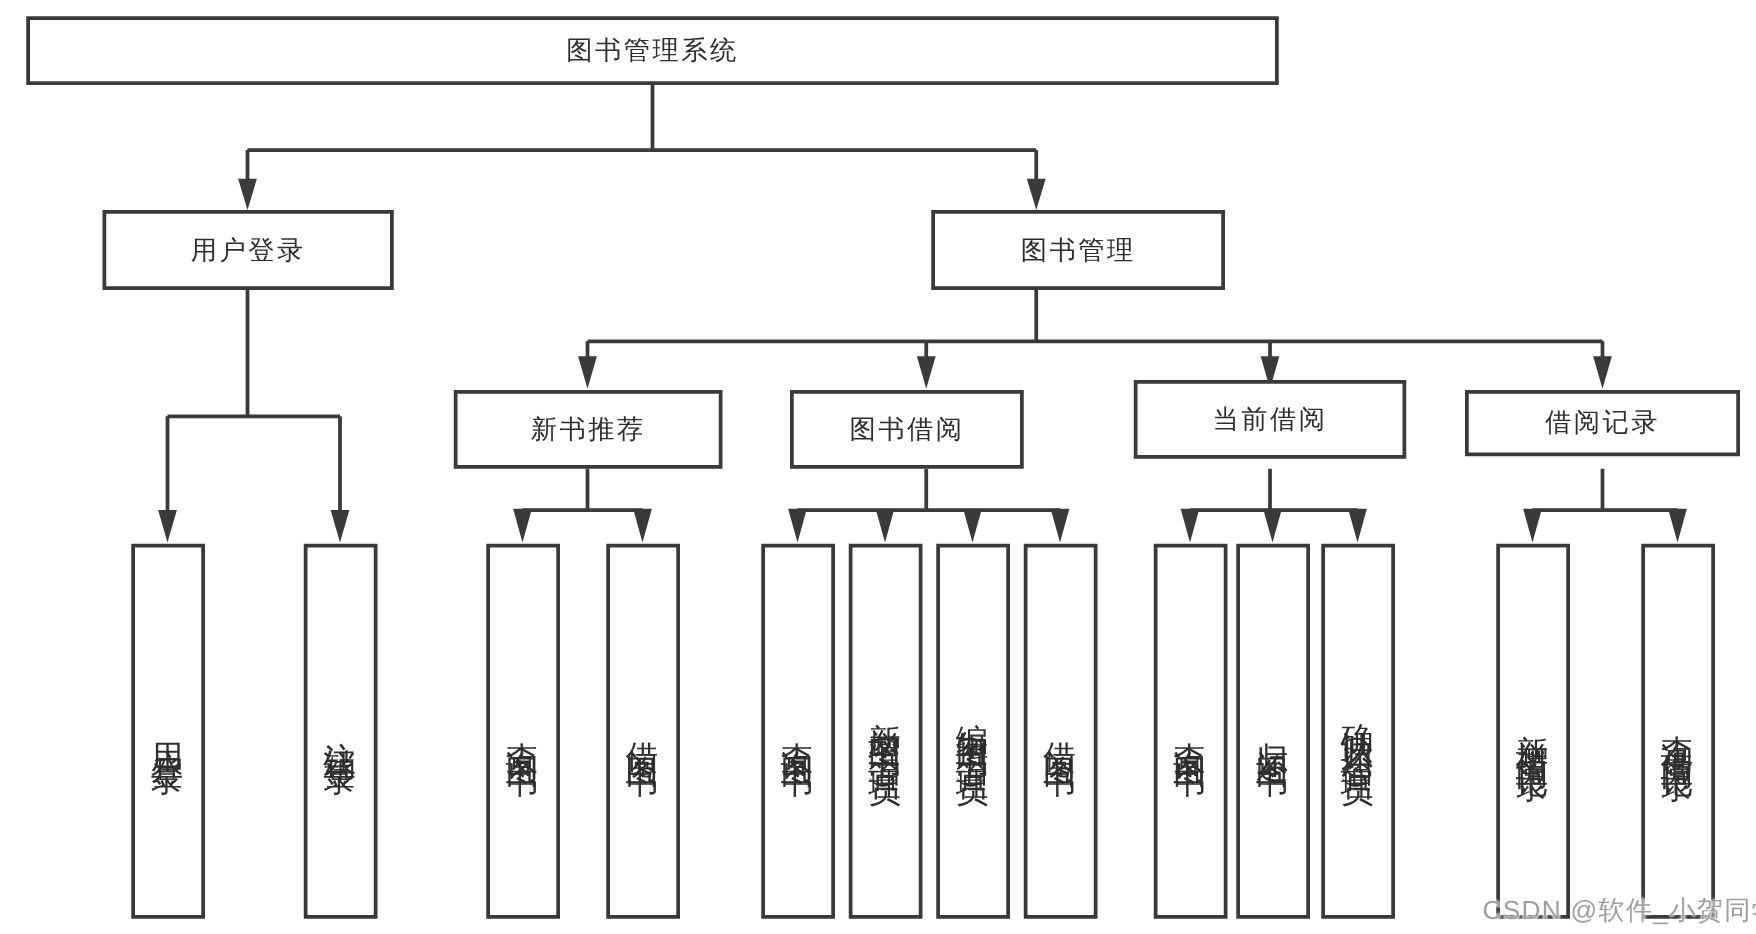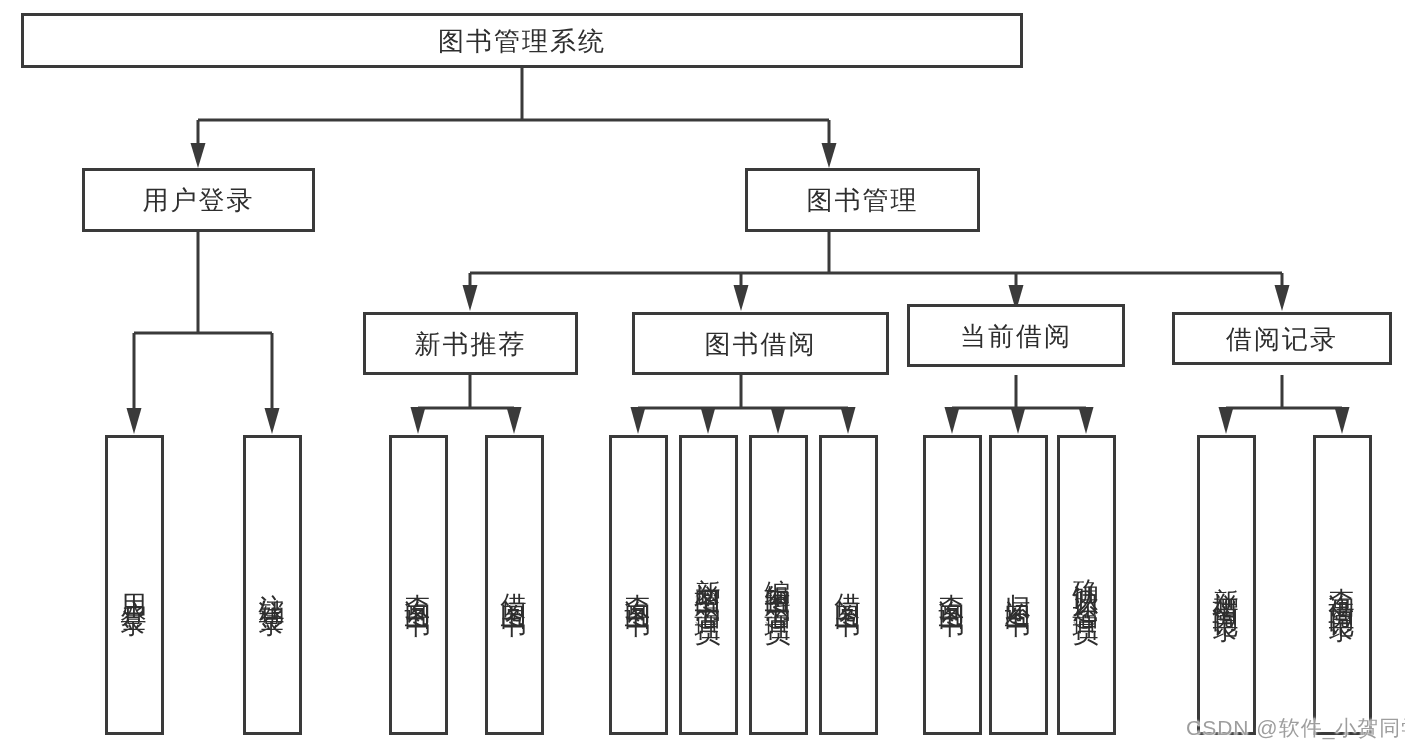--- a/index.html
+++ b/index.html
@@ -22,38 +22,38 @@
     position: absolute;
     box-sizing: border-box;
     border: 3px solid #3a3a3a;
     background: #ffffff;
     display: flex;
     align-items: center;
     justify-content: center;
     z-index: 2;
   }
   .box .label {
-    font-size: 26px;
+    font-size: 21px;
     letter-spacing: 2px;
     color: #2e2e2e;
     white-space: nowrap;
     line-height: 1;
   }
   .box.v .label {
     writing-mode: vertical-rl;
     text-orientation: mixed;
     letter-spacing: 6px;
     font-size: 26px;
   }
   
   #n-root        { left: 21px;   top: 13px;  width: 1002px; height: 55px; }
   #n-user-login  { left: 82px;   top: 168px; width: 233px;  height: 64px; }
   #n-book-mgmt   { left: 712px;  top: 168px; width: 235px;  height: 64px; margin-left: 33px; }
   #n-recommend   { left: 363px;  top: 312px; width: 215px;  height: 63px; }
-  #n-borrow      { left: 632px;  top: 312px; width: 257px;  height: 63px; }
+  #n-borrow      { left: 632px;  top: 312px; width: 187px;  height: 63px; }
   #n-current     { left: 907px;  top: 304px; width: 218px;  height: 63px; }
   #n-records     { left: 1172px; top: 312px; width: 220px;  height: 53px; }
   .leaf { top: 435px; width: 59px; height: 300px; }
   #lf-login-1   { left: 104.5px; }
   #lf-login-2   { left: 242.5px; }
   #lf-rec-1     { left: 388.5px; }
   #lf-rec-2     { left: 484.5px; }
   #lf-bor-1     { left: 608.5px; }
   #lf-bor-2     { left: 678.5px; }
   #lf-bor-3     { left: 748.5px; }

